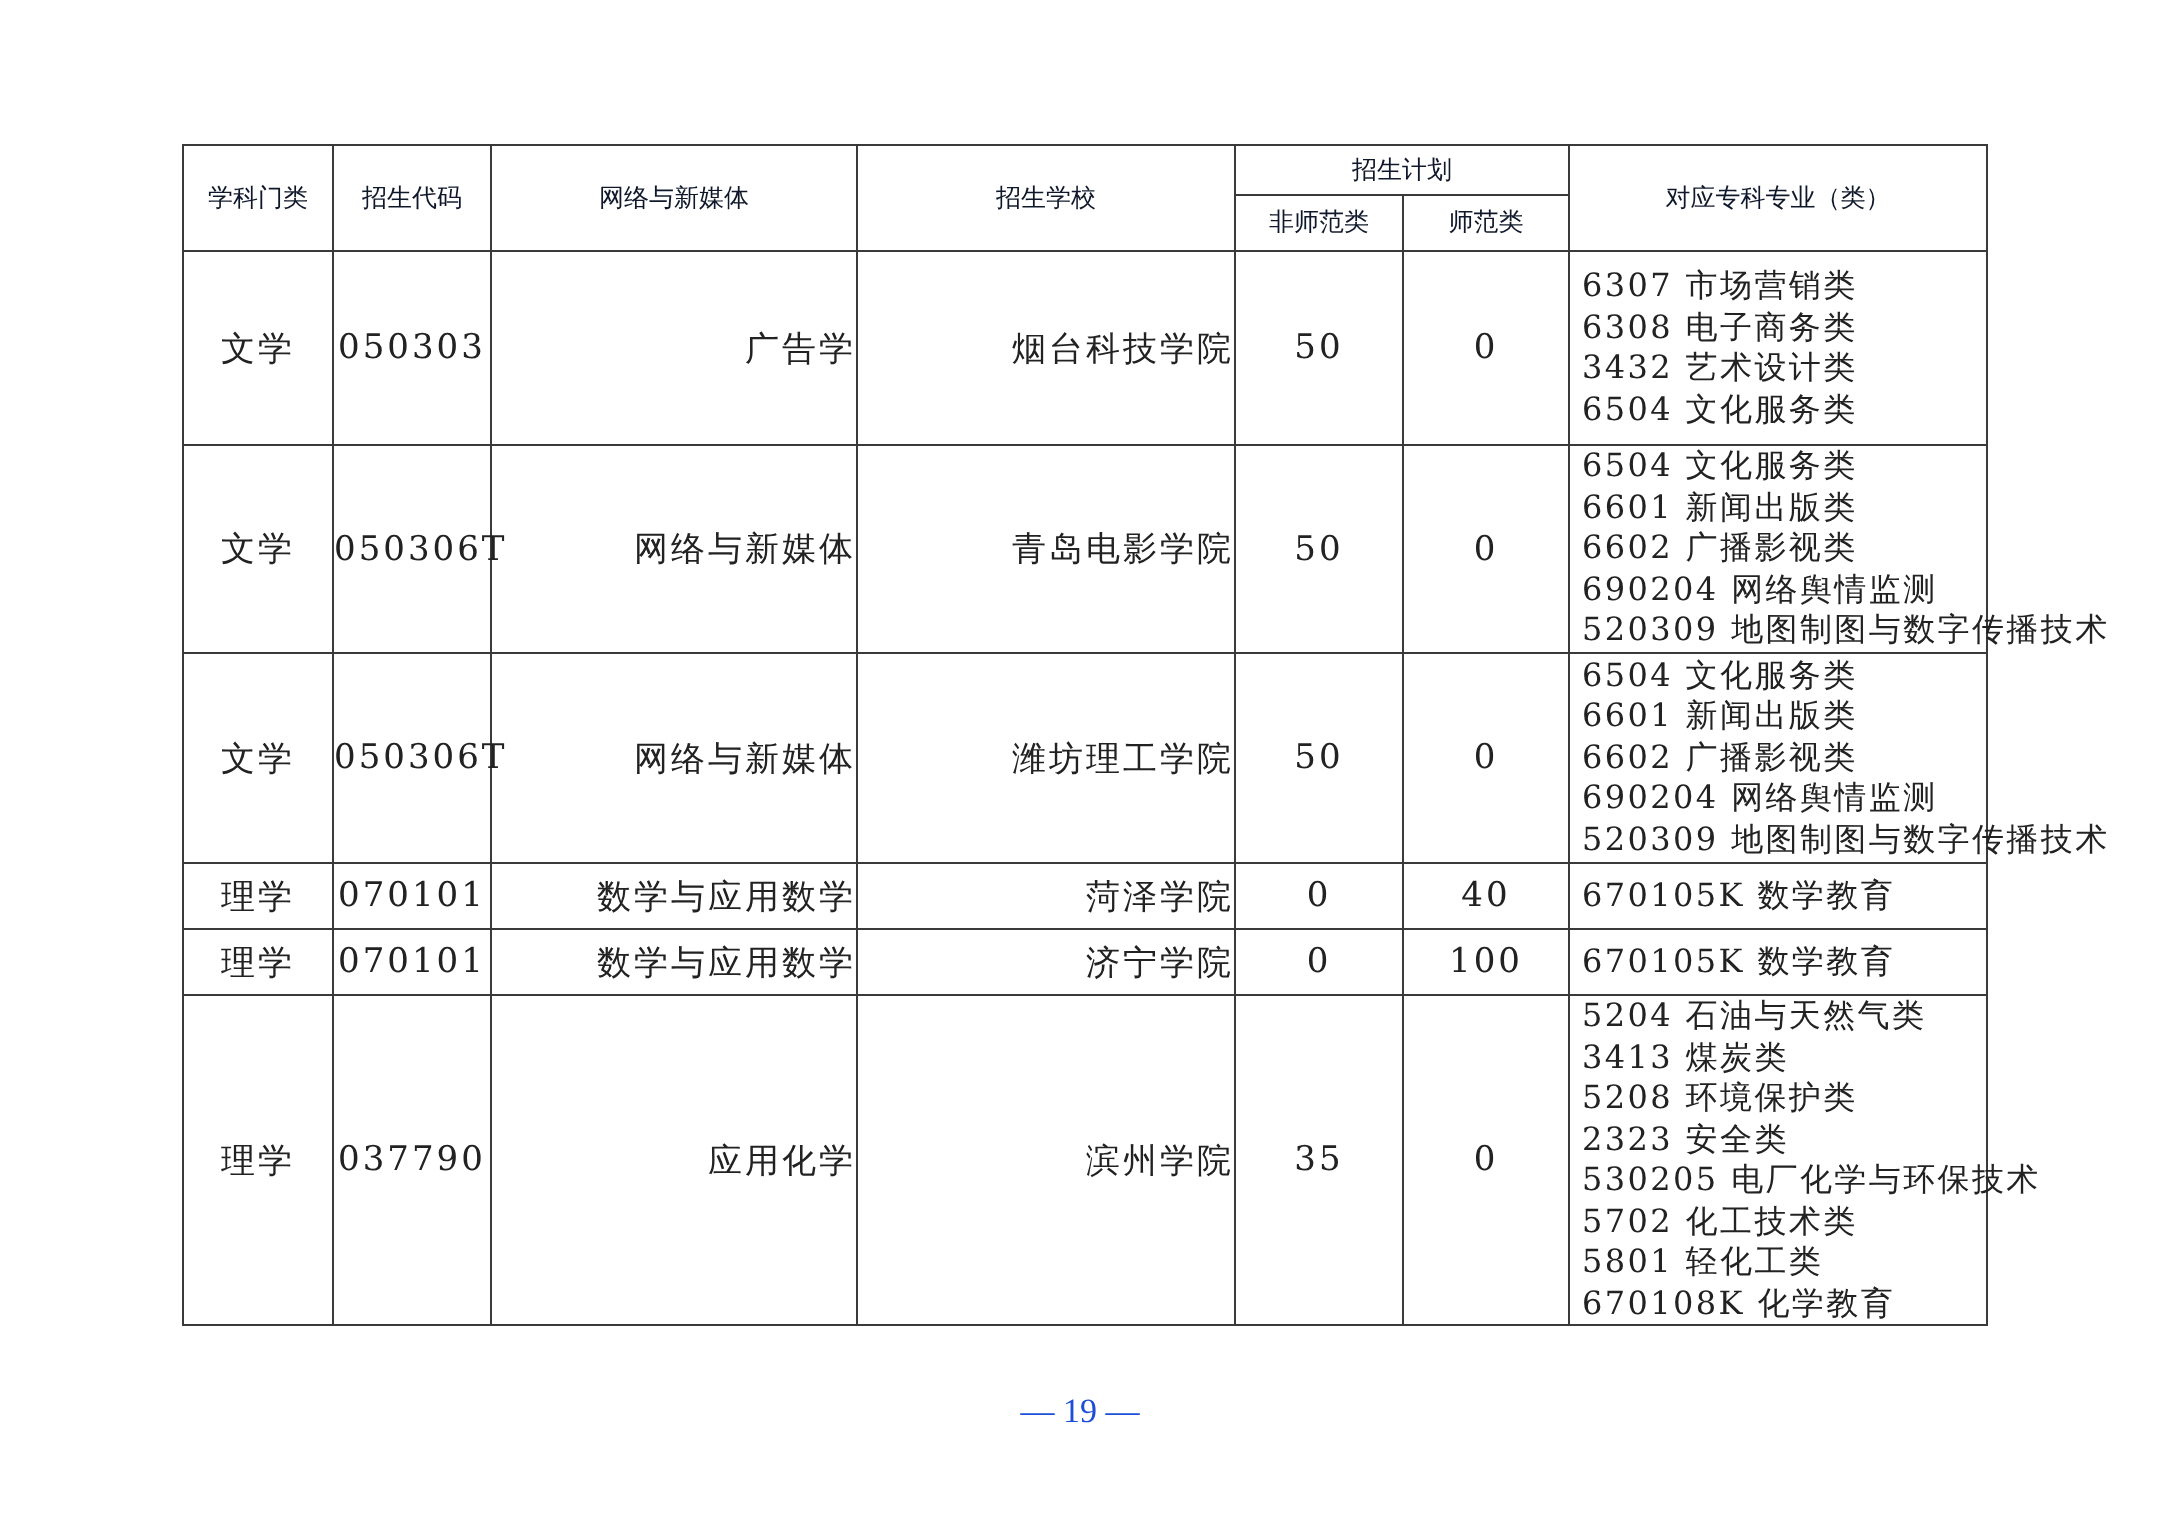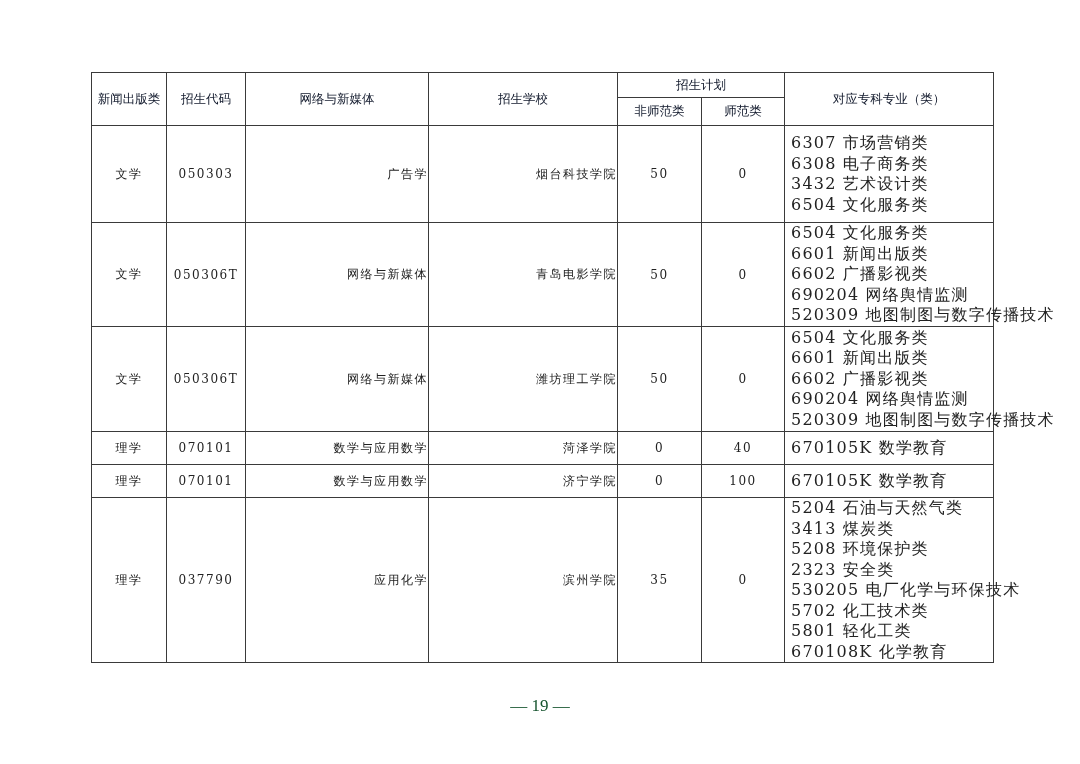--- a/index.html
+++ b/index.html
@@ -3,44 +3,44 @@
 <meta charset="utf-8">
 <style>
   html, body { margin:0; padding:0; background:#ffffff; }
   body { width:1080px; height:764px; position:relative; overflow:hidden;
          font-family:"DejaVu Serif", "Liberation Serif", serif; color:#222; }
   table { position:absolute; left:91px; top:72px; border-collapse:collapse;
           table-layout:fixed; width:902px; }
   td, th { border:1px solid #3a3a3a; padding:0; font-weight:normal; }
   th { font-family:"DejaVu Sans", "Liberation Sans", sans-serif; font-size:12.5px;
        color:#0f172a; text-align:center; vertical-align:middle; }
-  td { font-size:12px; letter-spacing:1.5px; vertical-align:middle; }
+  td { font-size:17px; letter-spacing:1.5px; vertical-align:middle; }
   td.c { text-align:center; }
   td.l { text-align:right; padding-left:8px; }
   td.spec { padding-left:6px; font-size:16px; letter-spacing:1.2px; }
   .spec-line { height:20.5px; line-height:20.5px; white-space:nowrap; }
   .page-num { position:absolute; left:0; width:1080px; top:696px; text-align:center;
-              font-family:"Liberation Serif", serif; font-size:17px; color:#14532d; }
+              font-family:"Liberation Serif", serif; font-size:17px; color:#1d4ed8; }
 </style>
 </head>
 <body>
 
 <table>
   <colgroup>
     <col style="width:75px">
       <col style="width:79px">
       <col style="width:183px">
     <col style="width:189px">
       <col style="width:84px">
       <col style="width:83px">
       <col style="width:209px">
   </colgroup>
   <thead>
     <tr style="height:25px">
-      <th rowspan="2">新闻出版类</th>
+      <th rowspan="2">学科门类</th>
       <th rowspan="2">招生代码</th>
       <th rowspan="2">网络与新媒体</th>
       <th rowspan="2">招生学校</th>
       <th colspan="2">招生计划</th>
       <th rowspan="2">对应专科专业（类）</th>
     </tr>
     <tr style="height:28px">
       <th>非师范类</th>
       <th>师范类</th>
     </tr>

